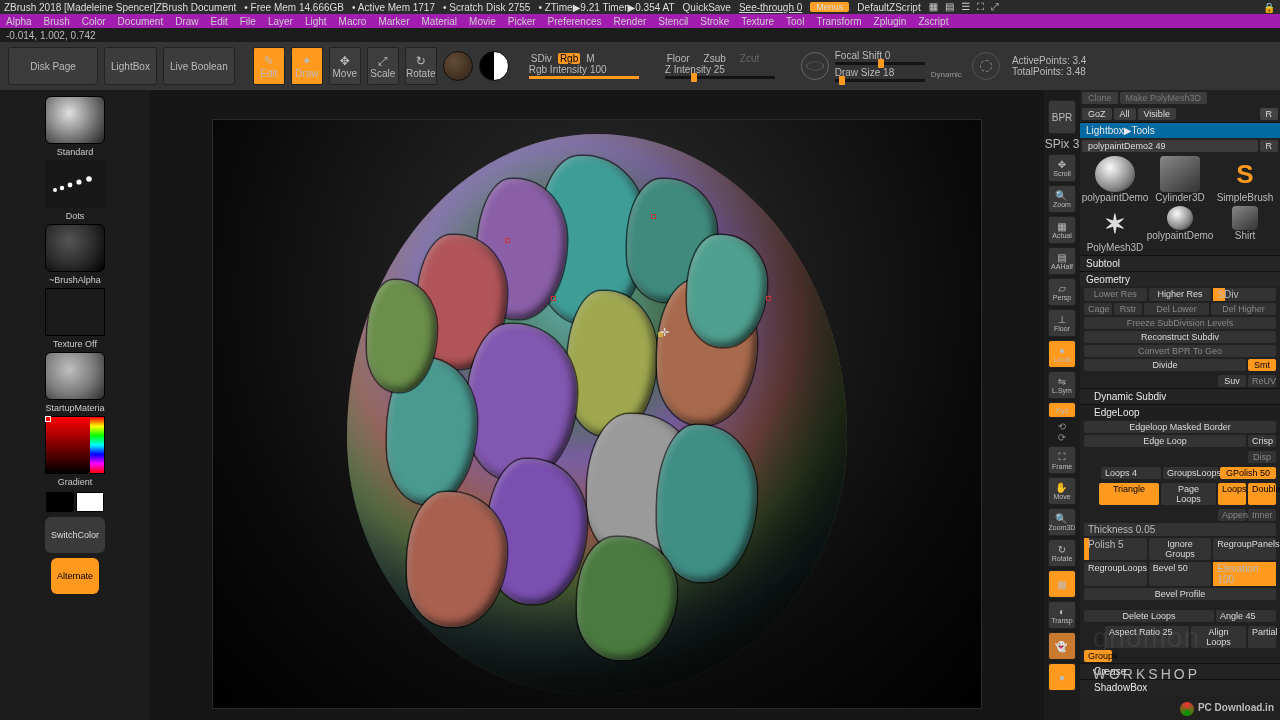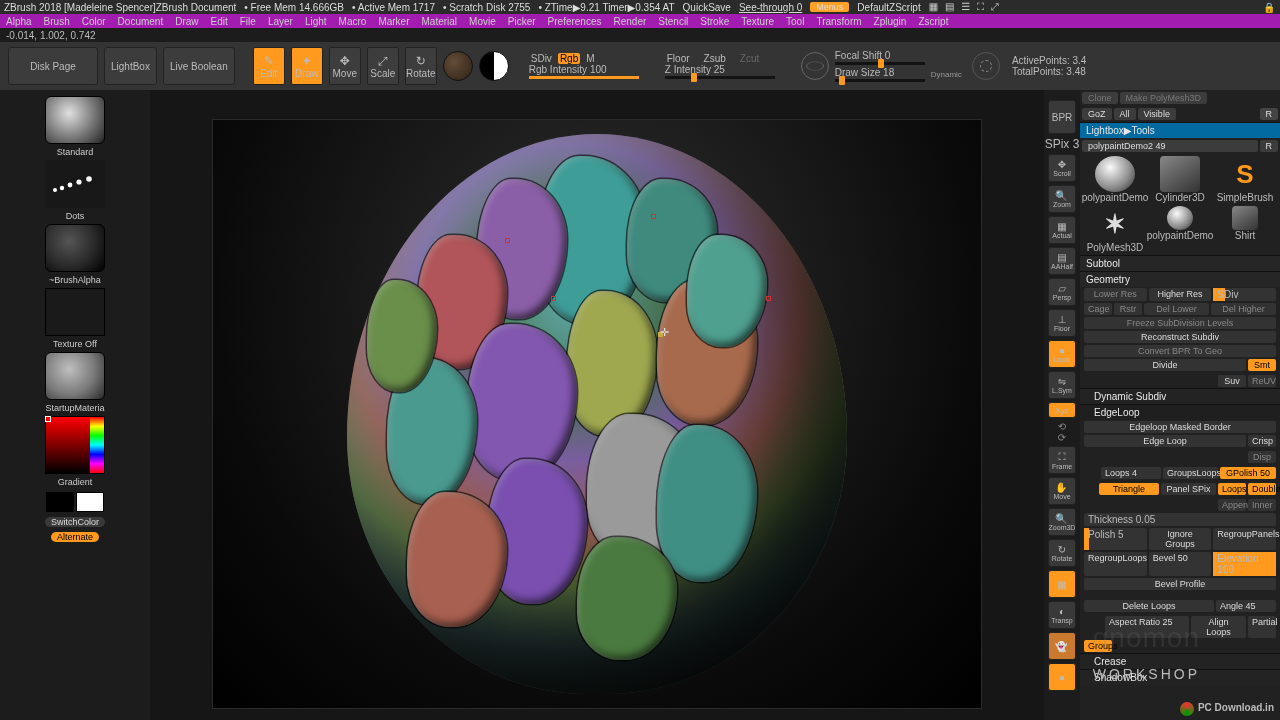--- a/index.html
+++ b/index.html
@@ -33,21 +33,21 @@
 .thumb.mat { background:radial-gradient(circle at 40% 35%,#bfbfbf 0%,#7a7a7a 55%,#2a2a2a 100%);}
 .lbl { font-size:9px; color:#ccc; text-align:center;}
 .dots { width:60px; height:48px; background:#181818; display:flex; align-items:center; justify-content:center;}
 .dots svg { display:block; }
 .texoff { width:60px; height:48px; background:#1a1a1a; border:1px solid #000;}
 .colorpick { width:60px; height:58px; position:relative; background:linear-gradient(to bottom,#ff0000 0%,#000 100%); border:1px solid #000;}
 .colorpick .marker{position:absolute;top:-1px;left:-1px;width:6px;height:6px;border:1px solid #fff;background:#f00;}
 .huebar { position:absolute; top:0; right:0; bottom:0; width:14px; background:linear-gradient(to bottom, #f00,#ff0,#0f0,#0ff,#00f,#f0f,#f00);}
 .swatches { display:flex; gap:2px; margin-top:2px;}
 .sw { width:28px; height:20px; border:1px solid #000;}
-.lbltag { background:#3a3a3a; font-size:9px; padding:0 6px; color:#ddd; border-radius:6px; margin-top:2px; }
+.lbltag { background:#3a3a3a; font-size:9px; padding:13px 6px; color:#ddd; border-radius:6px; margin-top:2px; }
 .lbltag.on { background:#ff9a1f; color:#000; }
 .canvaswrap { flex:1; background:#161616; position:relative; display:flex; align-items:center; justify-content:center;}
 .canvas { width:770px; height:590px; background:radial-gradient(ellipse at 50% 30%, #2f2f2f 0%, #0a0a0a 70%, #000 100%); border:1px solid #2b2b2b; display:flex; align-items:center; justify-content:center; position:relative;}
 .egg { width:500px; height:560px; border-radius:50% 50% 48% 48% / 54% 54% 46% 46%; background:radial-gradient(circle at 45% 30%, #5fa9a8 0%, #486f4f 20%, #7a5fa1 33%, #a16057 48%, #6c8a4a 60%, #3f5f5f 72%, #1a1f1a 88%, #000 100%); box-shadow:inset -60px -90px 120px rgba(0,0,0,0.85), inset 30px 30px 60px rgba(200,255,240,0.2); position:relative; overflow:hidden;}
 .panel { position:absolute; border-radius:40% 60% 55% 45% / 55% 45% 60% 40%; box-shadow:inset 2px 2px 6px rgba(255,255,255,0.25), inset -3px -3px 8px rgba(0,0,0,0.7), 0 0 0 1.5px rgba(0,0,0,0.6);}
 .reddot{position:absolute;width:5px;height:5px;border:1px solid #c33;}
 .siderail { width:36px; background:#1c1c1c; display:flex; flex-direction:column; align-items:center; gap:3px; padding-top:10px;}
 .railbtn { width:28px; height:28px; background:#393939; border:1px solid #222; border-radius:3px; display:flex; align-items:center; justify-content:center; font-size:8px; color:#ccc; flex-direction:column; cursor:pointer;}
 .railbtn.on { background:#ff9a1f; color:#000;}
 .railbtn.big { height:34px; }
@@ -416,21 +416,21 @@
         <div style="flex:1"></div>
       <div class="pbtn half">Disp</div>
       <div style="flex:0 0 100%;height:0"></div>
         <div style="flex:1"></div>
       <div class="pslider" style="flex:0 0 60px">Loops 4</div>
       <div class="pbtn lit">GroupsLoops</div>
       <div class="pbtn on" style="flex:0 0 56px">GPolish 50</div>
       <div style="flex:0 0 100%;height:0"></div>
         <div style="flex:1"></div>
       <div class="pbtn on" style="flex:0 0 60px">Triangle</div>
-      <div class="pbtn lit">Panel SPix</div>
+      <div class="pbtn lit">Page Loops</div>
       <div class="pbtn on half">Loops</div>
       <div class="pbtn on half">Double</div>
       <div style="flex:0 0 100%;height:0"></div>
         <div style="flex:1"></div>
       <div class="pbtn half">Append</div>
       <div class="pbtn half">Inner</div>
       <div class="pslider fullw"><span class="txt">Thickness 0.05</span></div>
       <div class="pslider"><div class="fill" style="width:8%;background:#ff9a1f;"></div><span class="txt">Polish 5</span></div>
       <div class="pbtn lit">Ignore Groups</div>
       <div class="pbtn lit">RegroupPanels</div>

